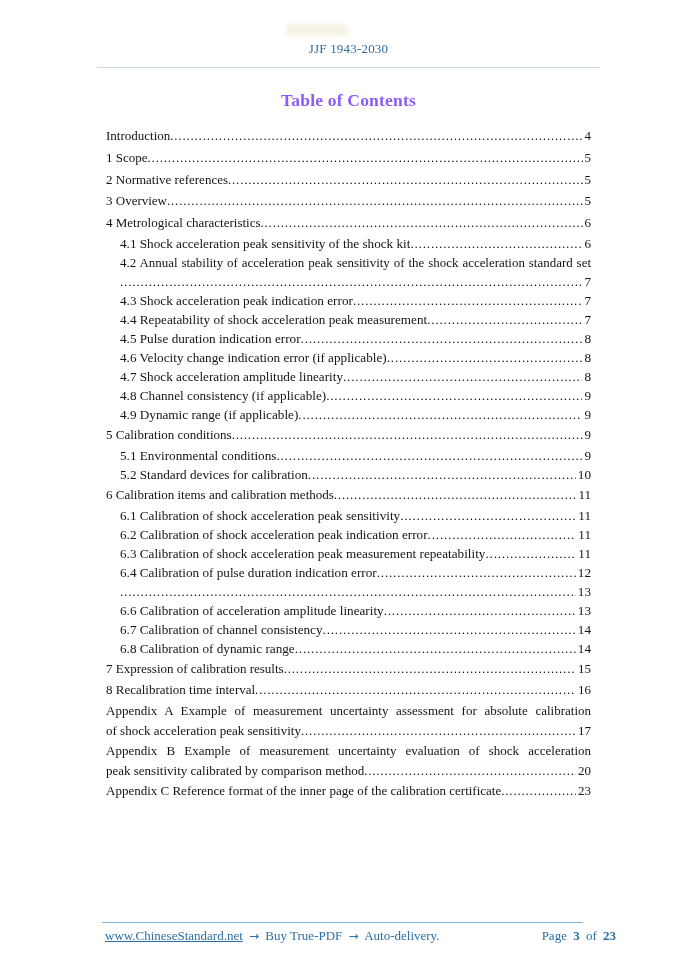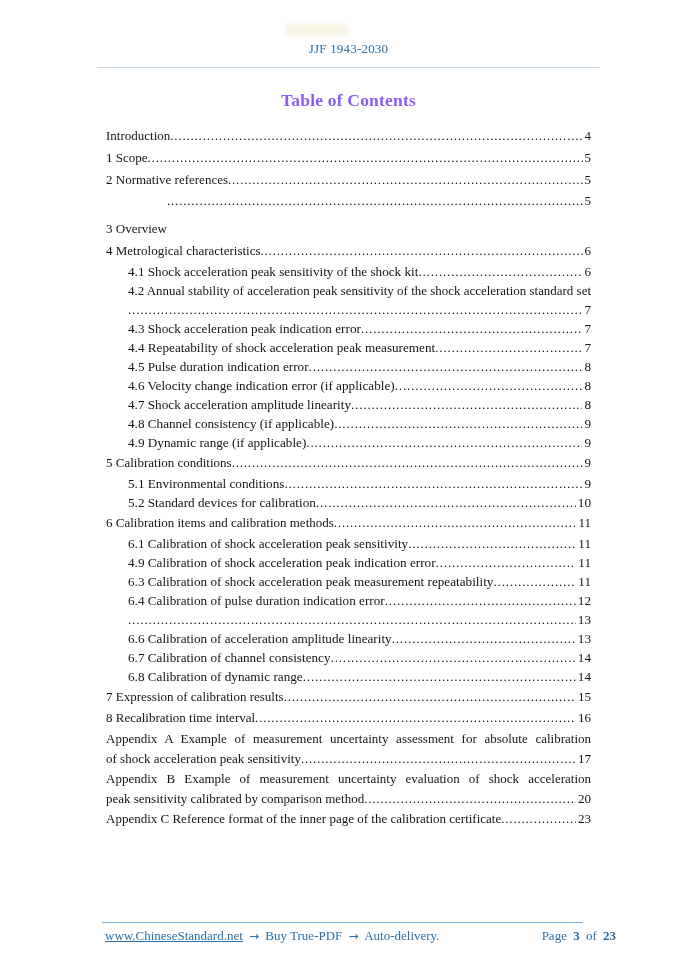--- a/index.html
+++ b/index.html
@@ -43,21 +43,21 @@
     text-align:center;
     font-size:17.5px;
     font-weight:bold;
     color:#8b5cf6;
     letter-spacing:.2px;
   }
   #toc{margin-top:1px;}
   .toc-entry{display:flex;align-items:stretch;}
   .toc-entry.wrap{display:block;}
   .level-0{font-size:13px;line-height:21.8px;justify-content:center;}
-  .level-1{font-size:13.2px;line-height:19px;margin-left:22px;}
+  .level-1{font-size:13.2px;line-height:19px;margin-left:14px;}
   .toc-entry.wrap.level-0{line-height:19.8px;}
   .wrap .row{display:flex;align-items:stretch;}
   .lbl{white-space:nowrap;flex:0 1 auto;min-width:0;overflow:hidden;}
   .dots{
     flex:1 1 0;min-width:8px;overflow:hidden;white-space:nowrap;
     letter-spacing:.8px;
   }
   .pg{white-space:nowrap;padding-left:2px;}
   .just{text-align:justify;text-align-last:justify;}
   .footer{
@@ -103,21 +103,21 @@
         <span class="lbl fitl" style="white-space: nowrap;">1 Scope</span>
         <span class="dots">............................................................................................................................................................................................................................</span>
         <span class="pg">5</span>
       </div>
       <div class="toc-entry level-0">
         <span class="lbl fitl" style="white-space: nowrap;">2 Normative references</span>
         <span class="dots">............................................................................................................................................................................................................................</span>
         <span class="pg">5</span>
       </div>
       <div class="toc-entry level-0">
-        <span class="lbl fitl" style="white-space: nowrap; margin-top: 28px;">3 Overview</span>
+        <span class="lbl fitl" style="white-space: nowrap;">3 Overview</span>
         <span class="dots">............................................................................................................................................................................................................................</span>
         <span class="pg">5</span>
       </div>
       <div class="toc-entry level-0">
         <span class="lbl fitl" style="white-space: nowrap;">4 Metrological characteristics</span>
         <span class="dots">............................................................................................................................................................................................................................</span>
         <span class="pg">6</span>
       </div>
       <div class="toc-entry level-1">
         <span class="lbl fitl" style="white-space: nowrap;">4.1 Shock acceleration peak sensitivity of the shock kit</span>
@@ -186,21 +186,21 @@
         <span class="lbl fitl" style="white-space: nowrap;">6 Calibration items and calibration methods</span>
         <span class="dots">............................................................................................................................................................................................................................</span>
         <span class="pg">11</span>
       </div>
       <div class="toc-entry level-1">
         <span class="lbl fitl" style="white-space: nowrap;">6.1 Calibration of shock acceleration peak sensitivity</span>
         <span class="dots">............................................................................................................................................................................................................................</span>
         <span class="pg">11</span>
       </div>
       <div class="toc-entry level-1">
-        <span class="lbl fitl" style="white-space: nowrap;">4.9 Calibration of shock acceleration peak indication error</span>
+        <span class="lbl fitl" style="white-space: nowrap;">6.2 Calibration of shock acceleration peak indication error</span>
         <span class="dots">............................................................................................................................................................................................................................</span>
         <span class="pg">11</span>
       </div>
       <div class="toc-entry level-1">
         <span class="lbl fitl" style="white-space: nowrap;">6.3 Calibration of shock acceleration peak measurement repeatability</span>
         <span class="dots">............................................................................................................................................................................................................................</span>
         <span class="pg">11</span>
       </div>
       <div class="toc-entry level-1">
         <span class="lbl fitl" style="white-space: nowrap;">6.4 Calibration of pulse duration indication error</span>

